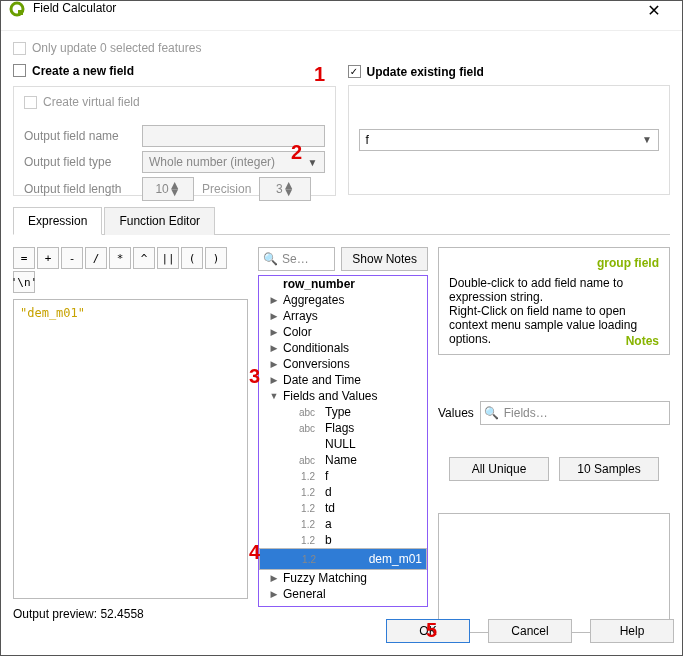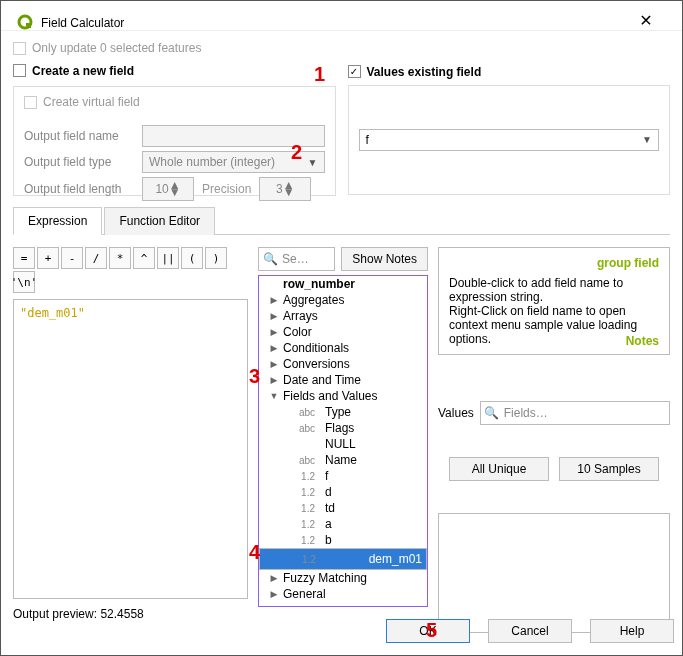--- a/index.html
+++ b/index.html
@@ -1,18 +1,18 @@
 <!DOCTYPE html>
 <html><head>
 <meta charset="utf-8">
 <style>
   * { box-sizing: border-box; font-family: "Segoe UI", Tahoma, sans-serif; font-size: 12px; }
   body { margin: 0; background: #fff; }
   .window { width: 683px; height: 656px; border: 1px solid #555; background: #fff; position: relative; }
-  .titlebar { height: 30px; display: flex; align-items: flex-end; padding: 0 16px; border-bottom: 1px solid #eee; }
+  .titlebar { height: 30px; display: flex; align-items: flex-start; padding: 0 8px; border-bottom: 1px solid #eee; }
   .titlebar .icon { width: 16px; height: 16px; margin-right: 8px; }
   .titlebar .title { flex: 1; }
   .titlebar .close { width: 40px; text-align: center; font-size: 16px; cursor: pointer; }
   .content { padding: 10px 12px 0 12px; }
   .chk { display: inline-flex; align-items: center; gap: 6px; cursor: pointer; }
   .chkbox { width: 13px; height: 13px; border: 1px solid #888; display: inline-flex; align-items: center; justify-content: center; font-size: 10px; line-height: 1; }
   .chkbox.disabled { border-color: #ccc; }
   .row-top { display: flex; gap: 12px; margin-top: 6px; }
   .col-left, .col-right { flex: 1; }
   .bold { font-weight: 600; }
@@ -126,21 +126,21 @@
                   <span>▼</span>
                 </span>
             </div>
           </div>
         </div>
       </div>
 
       <div class="col-right">
         <div class="chk">
           <span class="chkbox">✓</span>
-          <span class="bold">Values existing field</span>
+          <span class="bold">Update existing field</span>
         </div>
         <div class="group-box" style="height:110px; display:flex; align-items:center;">
           <div class="sel" style="width:100%;">
             <span>f</span>
             <span class="arrow">▼</span>
           </div>
         </div>
       </div>
     </div>
 

